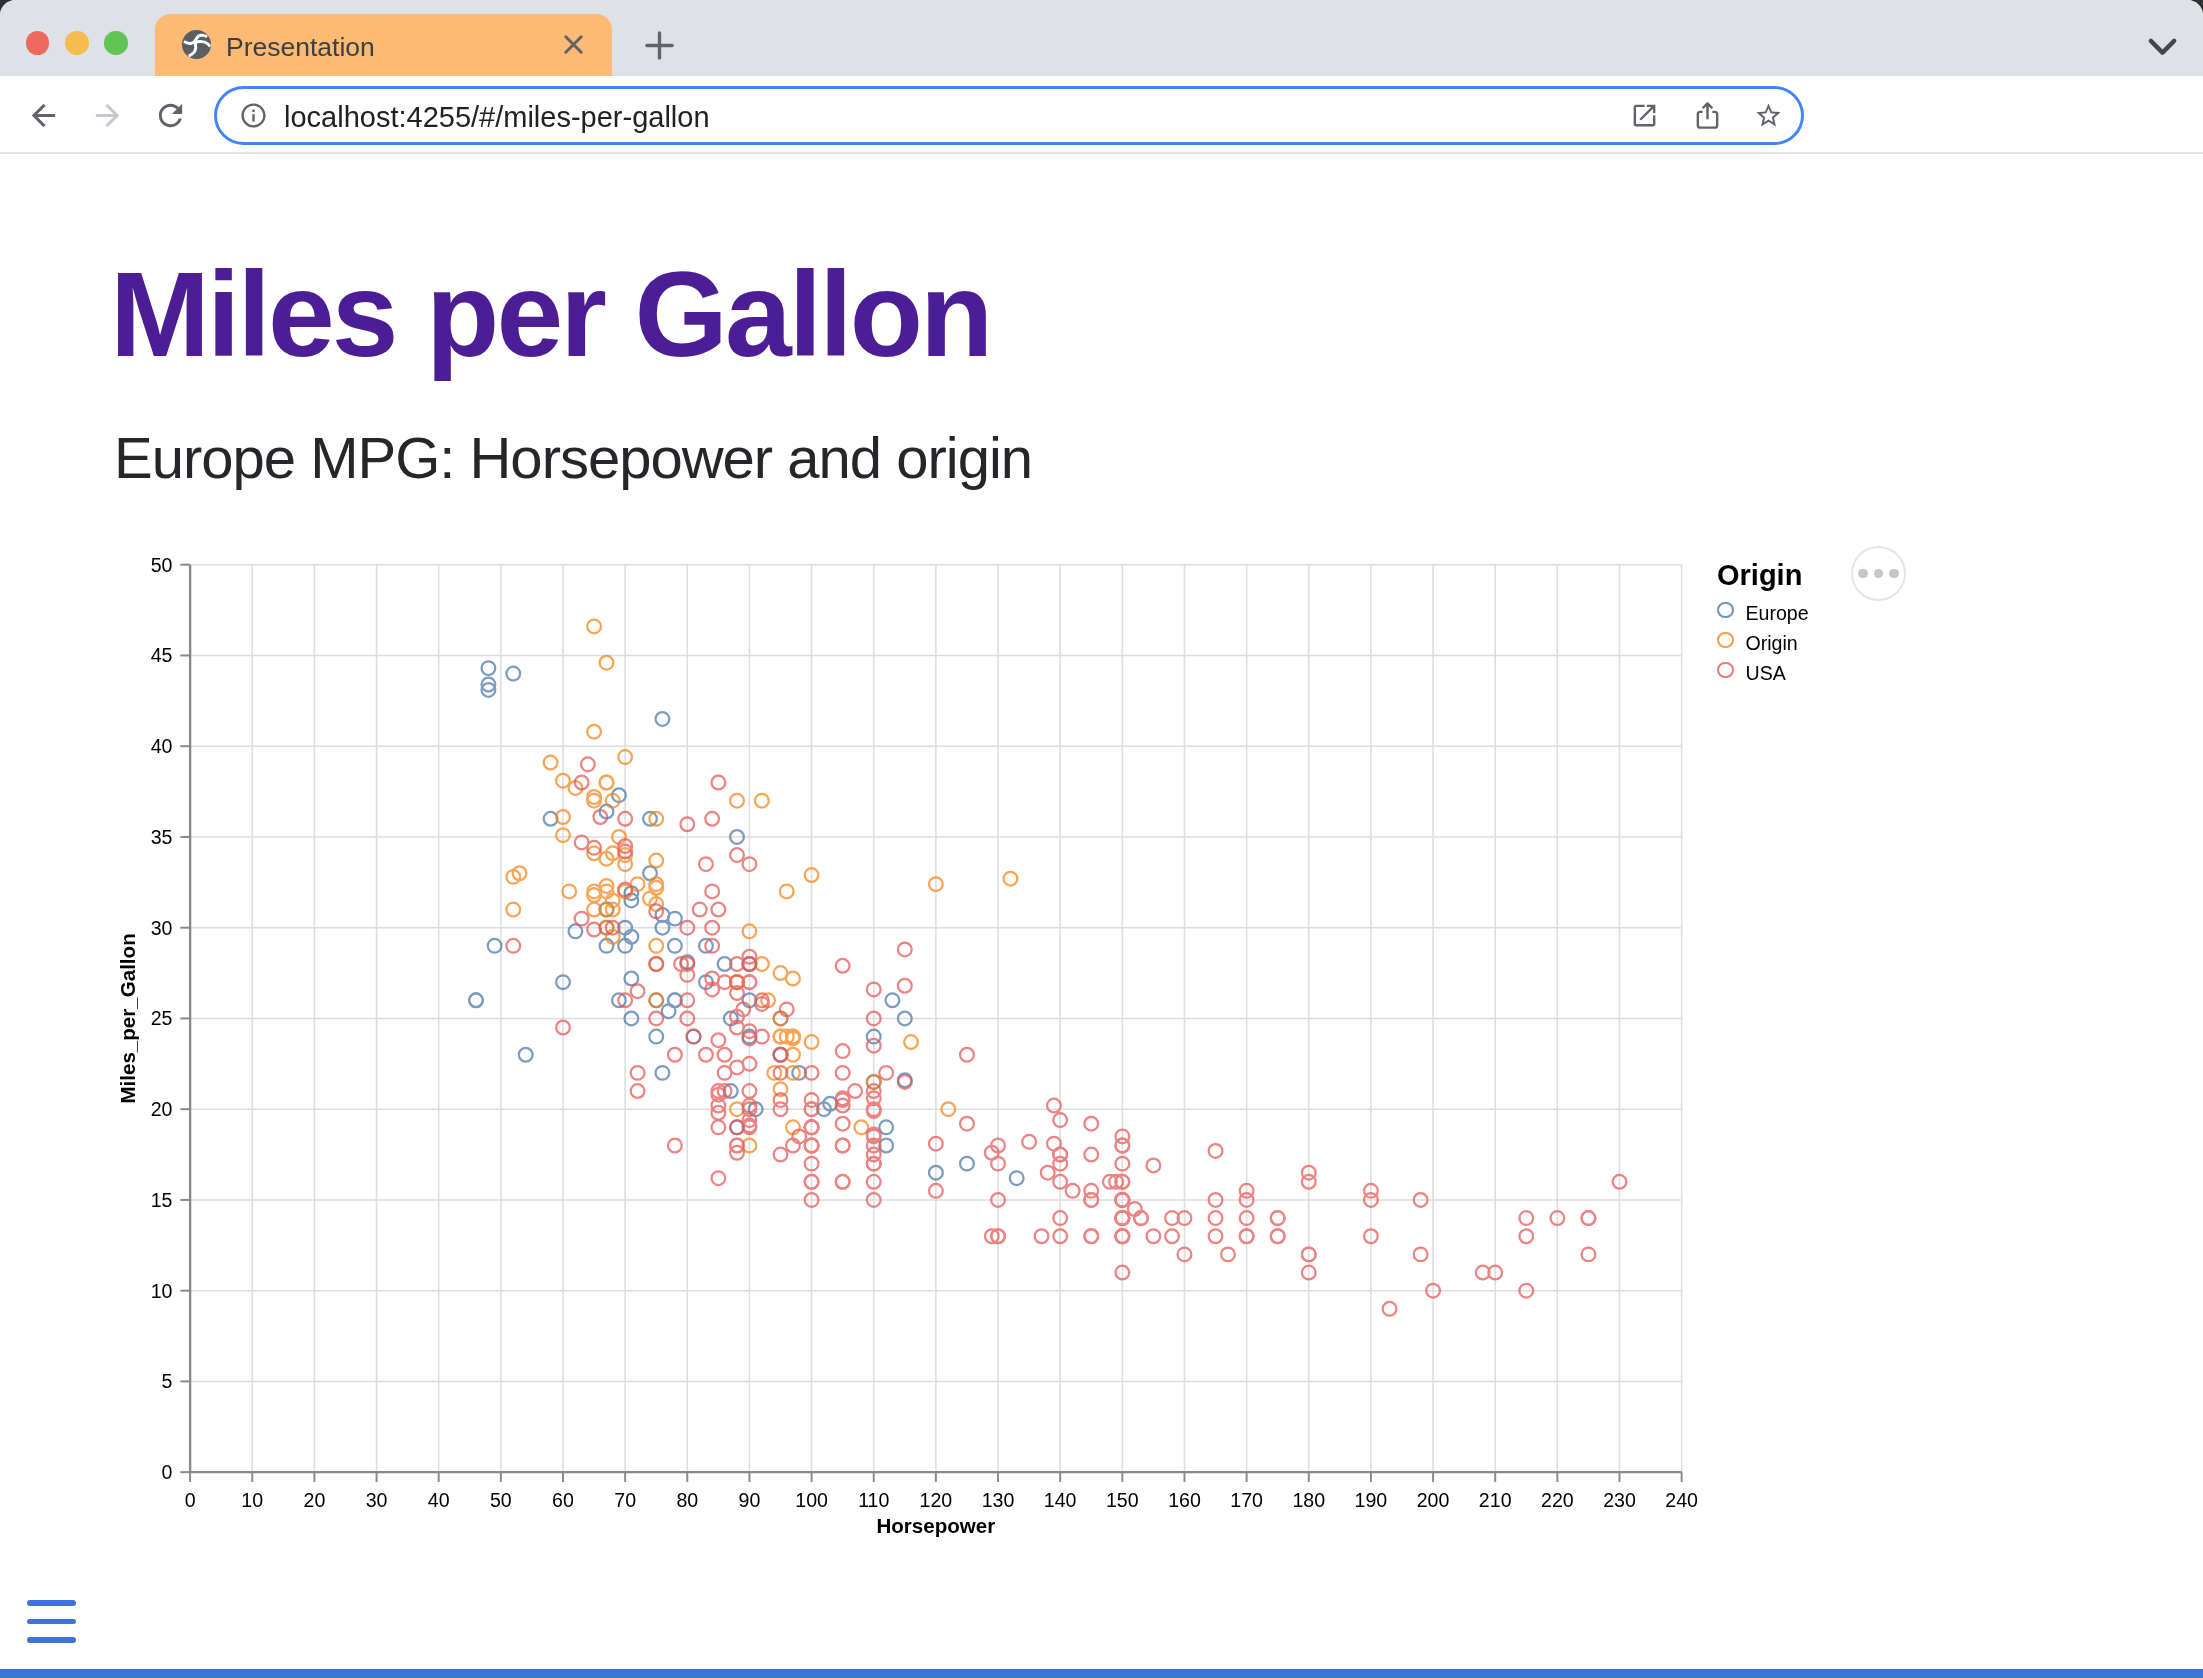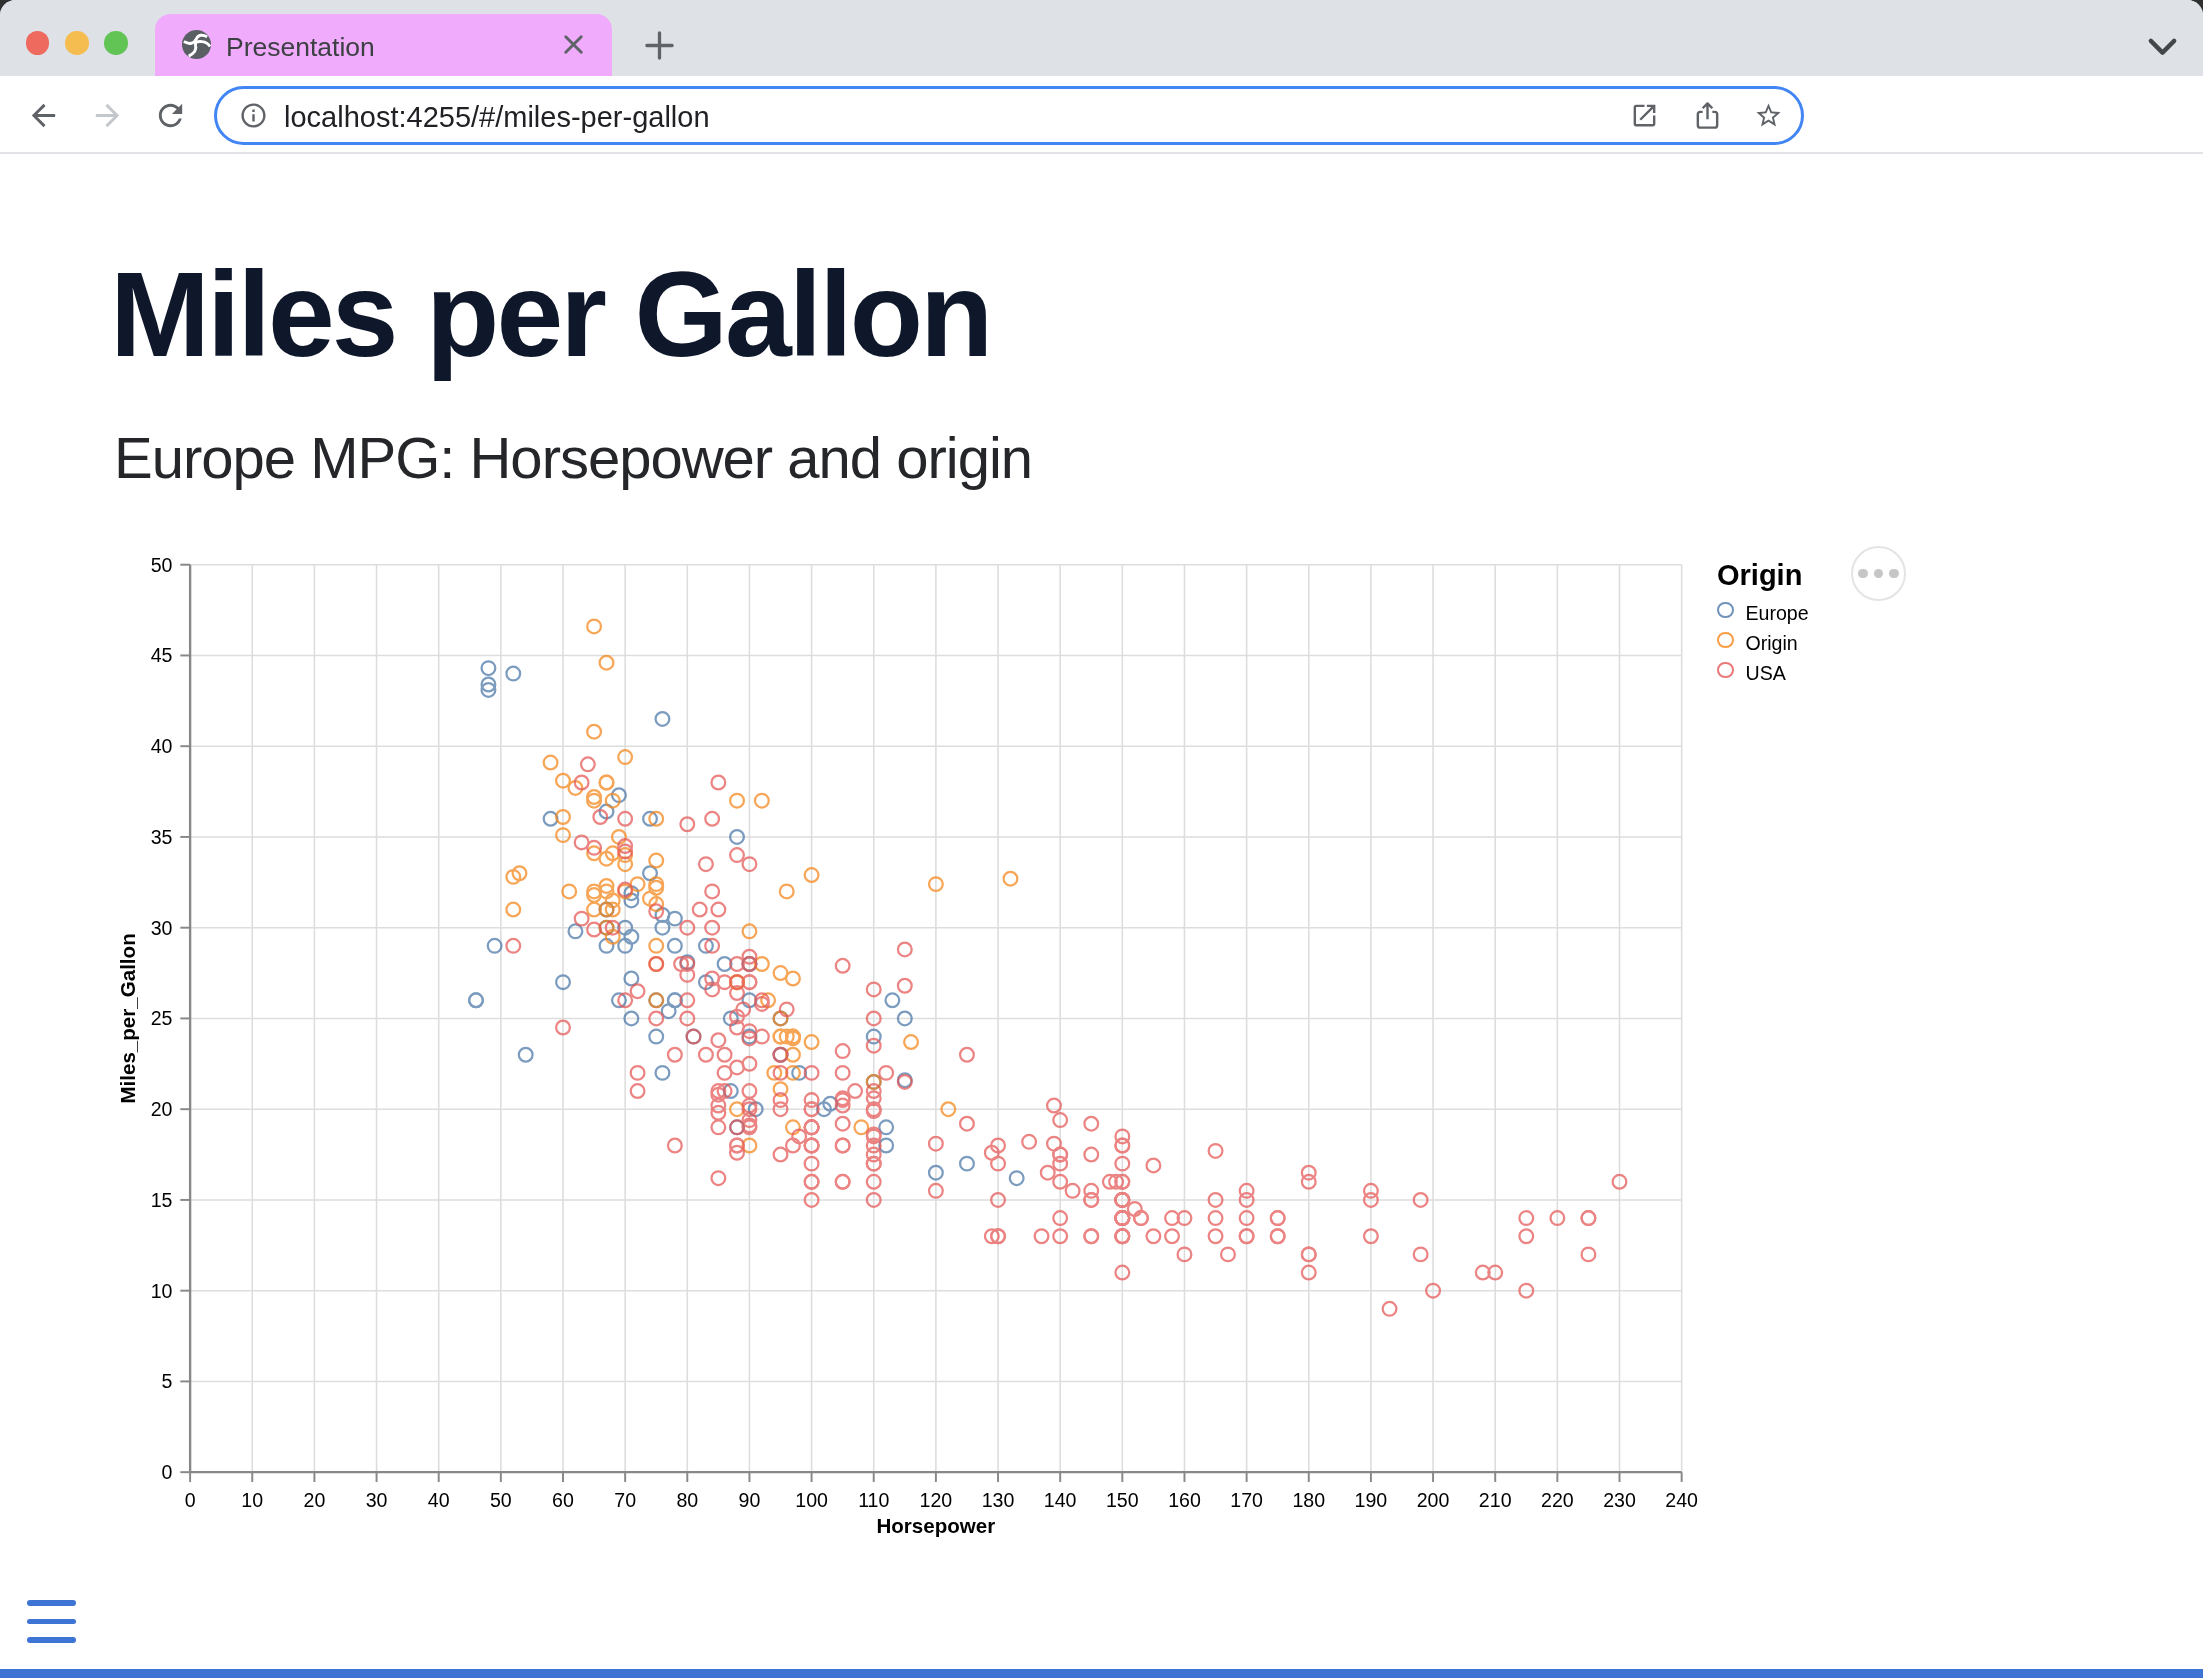--- a/index.html
+++ b/index.html
@@ -2,42 +2,42 @@
 <html><head>
 <meta charset="utf-8">
 <style>
   * { margin:0; padding:0; box-sizing:border-box; }
   html,body { width:2203px; height:1678px; background:#2e2f31; font-family:"Liberation Sans",sans-serif; }
   #window { position:absolute; top:0; left:0; width:2203px; height:1678px; background:#fff;
             border-radius:15.7px 15.7px 0 0; overflow:hidden; }
   
   #tabstrip { position:absolute; top:0; left:0; width:2203px; height:76px; background:#dee1e6; }
   .light { position:absolute; top:31px; width:23.5px; height:23.5px; border-radius:50%; }
-  #tab { position:absolute; left:155px; top:13.7px; width:457px; height:63px; background:#f0abfc;
+  #tab { position:absolute; left:155px; top:13.7px; width:457px; height:63px; background:#fdba74;
          border-radius:15.7px 15.7px 0 0; }
   #tab-favicon { position:absolute; left:25.5px; top:15.7px; width:31px; height:31px; }
   #tab-title { position:absolute; left:71px; top:18.6px; font-size:26.5px; color:#3c4043; white-space:nowrap; }
   #tab-close { position:absolute; right:23.5px; top:15.7px; width:31px; height:31px; }
   #new-tab { position:absolute; left:643px; top:29px; width:33px; height:33px; }
   #tab-chevron { position:absolute; left:2145px; top:35px; width:35px; height:23.5px; }
   
   #toolbar { position:absolute; top:76px; left:0; width:2203px; height:78px; background:#fff;
              border-bottom:2px solid #e1e3e6;padding-left:8px; }
   .tbicon { position:absolute; top:21.6px; width:35px; height:35px; }
   #urlbar { position:absolute; left:214px; top:9.8px; width:1590px; height:59px; background:#fff;
             border:3.9px solid #4285f4; border-radius:31px; }
   #url-text { position:absolute; left:67px; top:11.8px; font-size:29px; color:#202124; white-space:nowrap; }
   .urlicon { position:absolute; top:12.7px; width:29px; height:29px; }
   .extbox { position:absolute; top:94px; width:43px; height:43px; border-radius:9.8px; }
   #avatar { position:absolute; left:2072px; top:92px; width:47px; height:47px; border-radius:50%;
             color:#fff; font-weight:bold; font-size:20.6px; text-align:center; line-height:47px; }
   
   #content { position:absolute; top:157px; left:0; width:2203px; height:1521px; background:#fff; }
   #page-title { position:absolute; left:110px; top:88px; font-size:120px; font-weight:700;
-                letter-spacing:-2.9px; color:#0f172a; }
+                letter-spacing:-2.9px; color:#4c1d95; }
   #page-subtitle { position:absolute; left:114px; top:267px; font-size:58px; font-weight:400;
                    letter-spacing:-1px; color:#242629; }
   #chart-svg { position:absolute; left:0; top:0; }
   
   #legend { position:absolute; left:1717px; top:402px; }
   #legend-title { font-size:29px; font-weight:bold; color:#000; margin-bottom:9.8px; }
   .legend-item { display:flex; align-items:flex-start; height:30px; }
   .legend-swatch { width:16.7px; height:16.7px; border-radius:50%; border:2.9px solid #888;
                    margin-right:11.8px; opacity:.8; }
   .legend-label { font-size:19.6px; color:#000; }

